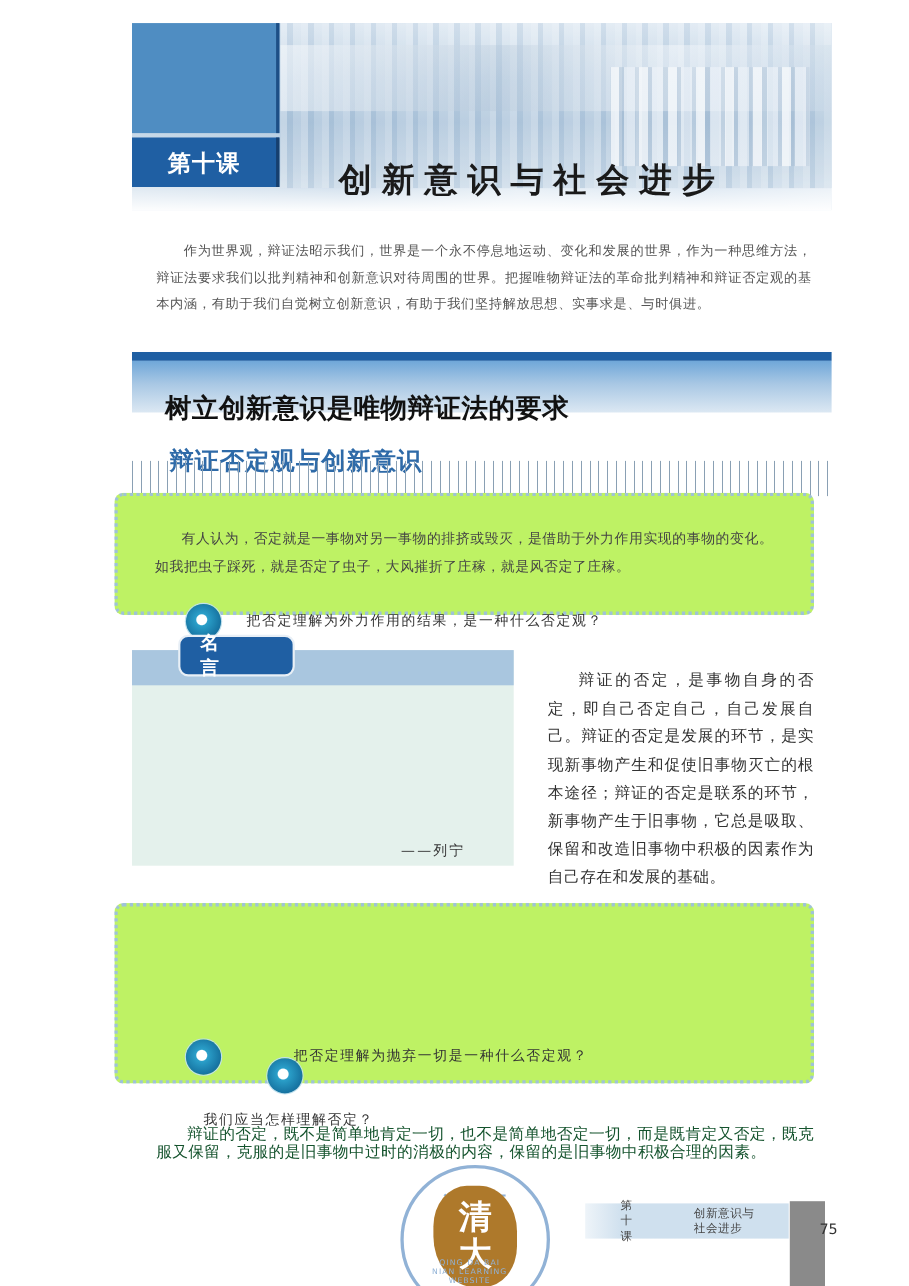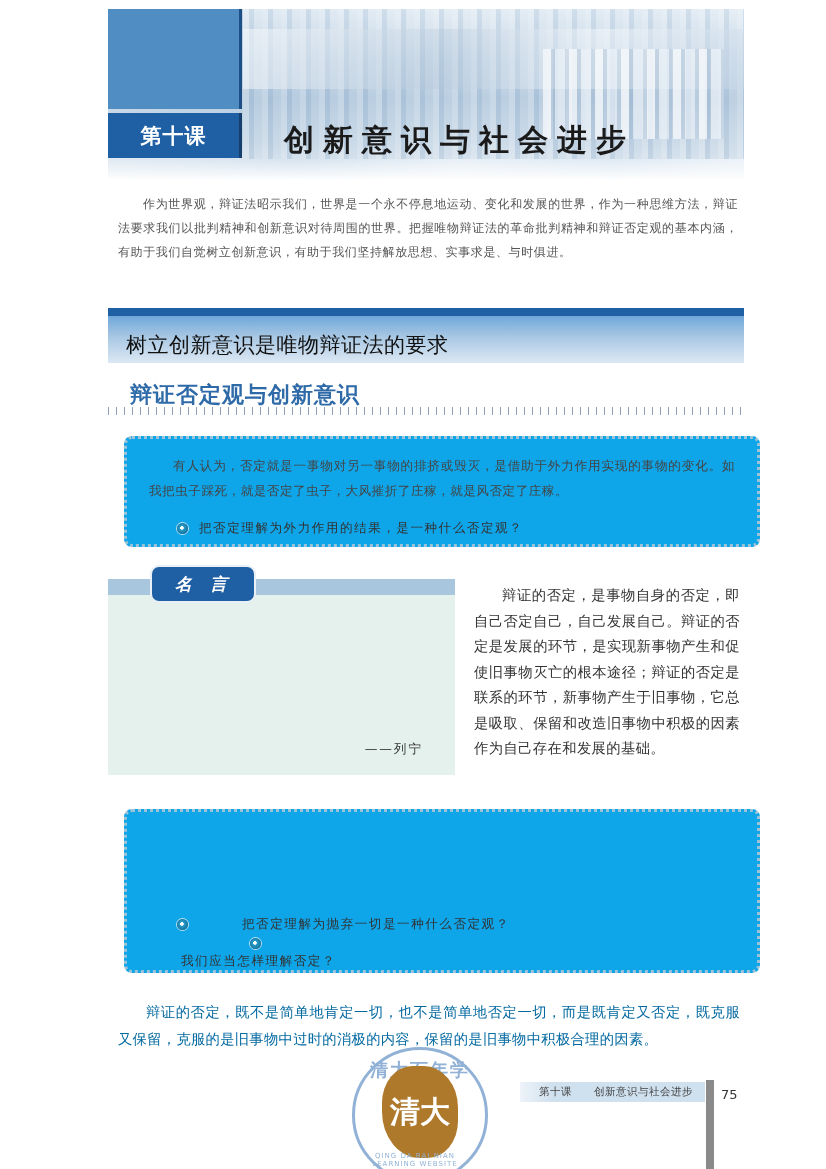--- a/index.html
+++ b/index.html
@@ -1,15 +1,15 @@
 <!DOCTYPE html>
 <html><head>
   <meta charset="utf-8">
   <style>
-    * { margin: 0; padding: 4px; box-sizing: border-box; }
+    * { margin: 0; padding: 16px; box-sizing: border-box; }
     html, body { width: 826px; height: 1169px; background: #ffffff; overflow: hidden; }
     body { position: relative; font-family: "DejaVu Serif", "Liberation Serif", serif; color: #333; }
 
     
     .banner {
       position: absolute; left: 104px; top: 5px; width: 636px; height: 170px;
       background:
         linear-gradient(180deg, rgba(255,255,255,0) 0%, rgba(255,255,255,0) 78%, rgba(255,255,255,0.95) 100%),
         linear-gradient(90deg, #c8d9e8 0%, #b6cde2 30%, #d5e3ef 55%, #c5d8ea 80%, #dde8f2 100%);
       overflow: hidden;
@@ -50,36 +50,36 @@
       font-size: 12px; line-height: 24px; color: #555; text-indent: 25px; text-align: justify; letter-spacing: 0.6px;
     }
 
     
     .section-banner {
       position: absolute; left: 104px; top: 304px; width: 636px; height: 55px;
       background: linear-gradient(180deg, #6fa7d9 0%, #a9c8e4 45%, #dce8f3 100%);
       border-top: 8px solid #1f5fa3;
     }
     .section-banner-title {
-      position: absolute; left: 14px; top: 11px; font-size: 21px; font-weight: normal; color: #111; letter-spacing: 0.5px;
+      position: absolute; left: 14px; top: 11px; font-size: 24px; font-weight: bold; color: #111; letter-spacing: 0.5px;
     }
 
     .subsection-title {
       position: absolute; left: 122px; top: 372px;
       font-family: "DejaVu Sans", sans-serif; font-size: 22px; font-weight: bold; color: #2e6aa8; letter-spacing: 1px;
     }
     .dotted-rule {
       position: absolute; left: 104px; top: 403px; width: 636px; height: 2px;
       background: repeating-linear-gradient(90deg, #8aa0b4 0 1px, transparent 1px 8px);
     }
 
     
     .dash-box {
-      position: absolute; left: 120px; width: 636px;
-      border: 3px dotted #9fc3d6; border-radius: 8px; background: #0ea5e9;
+      position: absolute; left: 88px; width: 636px;
+      border: 3px dotted #9fc3d6; border-radius: 8px; background: #bef264;
     }
     .box1 { top: 432px; height: 111px; }
     .box2 { top: 805px; height: 164px; }
     .box-text {
       font-size: 12.6px; line-height: 25px; color: #444; text-indent: 24px; letter-spacing: 0.5px; text-align: justify;
     }
     .box1 .box-text { position: absolute; left: 18px; right: 18px; top: 10px; }
     .box2 .box-text { position: absolute; left: 18px; right: 18px; top: 14px; }
     .q-line { position: absolute; display: flex; align-items: center; font-size: 12.6px; color: #333; letter-spacing: 1.5px; }
     .q-icon {
@@ -94,38 +94,38 @@
     
     .quote-card {
       position: absolute; left: 104px; top: 575px; width: 347px; height: 196px;
       background: #e4f1ec;
     }
     .quote-card-bar { position: absolute; left: 0; top: 0; width: 100%; height: 16px; background: #a9c6df; }
     .quote-tab {
       position: absolute; left: 42px; top: -14px; width: 106px; height: 38px;
       background: #1f5fa3; border-radius: 9px; border: 2px solid #e8eff6;
       display: flex; align-items: center; justify-content: center;
-      color: #fff; font-style: italic; font-weight: bold; font-size: 17px; letter-spacing: 18px; padding-left: 18px;
+      color: #fff; font-weight: bold; font-size: 17px; letter-spacing: 18px; padding-left: 18px;
     }
     .quote-text {
       position: absolute; left: 20px; right: 18px; top: 33px;
       font-size: 12.6px; line-height: 25px; color: #333; text-indent: 28px; letter-spacing: 2.2px; text-align: justify;
     }
     .quote-author { position: absolute; right: 28px; top: 158px; font-size: 12.6px; color: #333; letter-spacing: 2px; }
 
     
     .right-para {
       position: absolute; left: 466px; top: 575px; width: 274px;
       font-size: 14.3px; line-height: 25.5px; color: #333; text-indent: 28px; text-align: justify; letter-spacing: 0.4px;
     }
 
     
     .closing {
       position: absolute; left: 110px; top: 991px; width: 630px;
-      font-size: 14.3px; line-height: 27px; color: #0369a1; text-indent: 28px; text-align: justify; letter-spacing: 0.3px;
+      font-size: 14.3px; line-height: 17px; color: #14532d; text-indent: 28px; text-align: justify; letter-spacing: 0.3px;
     }
 
     
     .watermark {
       position: absolute; left: 348px; top: 1043px; width: 136px; height: 136px;
       border-radius: 50%; border: 3px solid #7ea5cf; opacity: 0.85;
     }
     .watermark-inner {
       position: absolute; left: 27px; top: 16px; width: 76px; height: 92px;
       background: #a16207; border-radius: 40% 45% 40% 50%;

